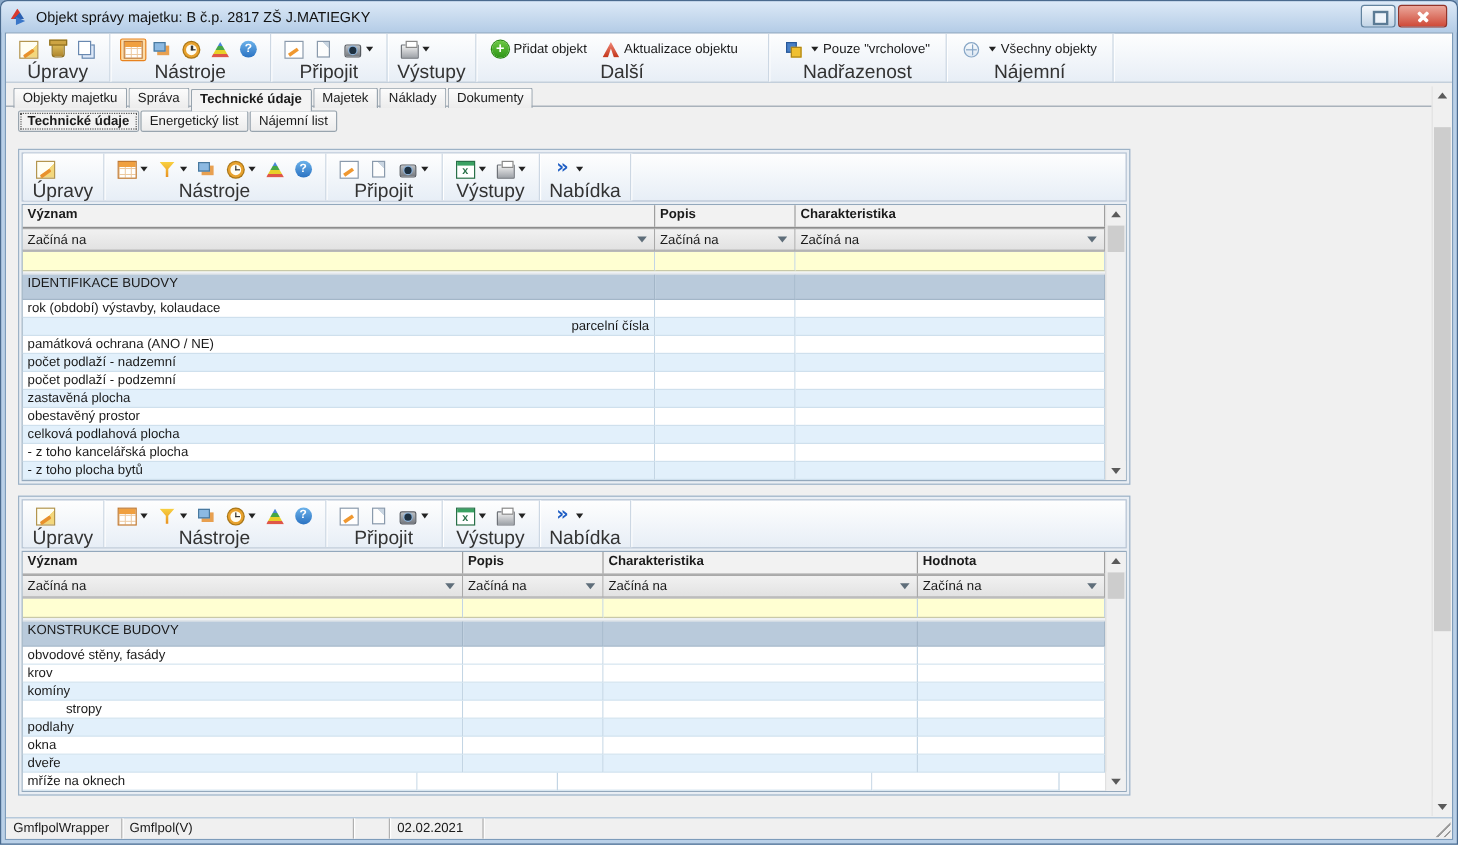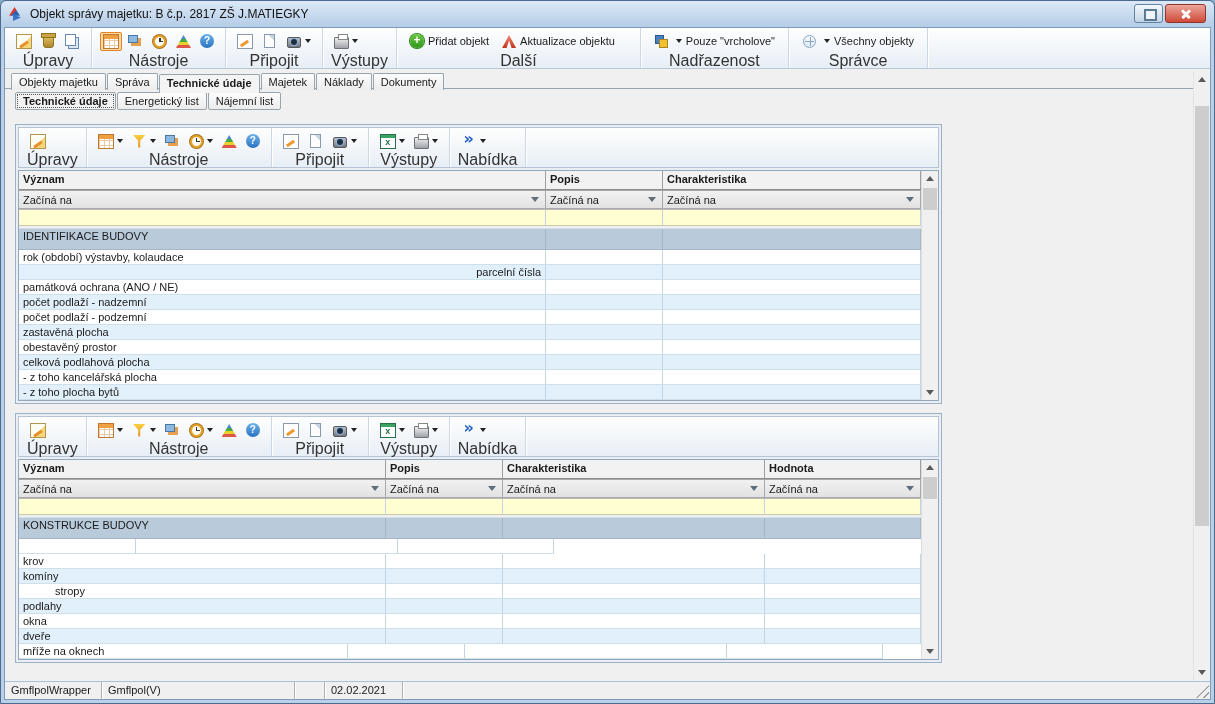--- a/index.html
+++ b/index.html
@@ -266,21 +266,21 @@
         <div class="plabel">Nadřazenost</div>
       </div>
       <div class="pgroup">
         <div class="picons">
           <span class="tbtn labeled">
               <span class="ic ic-target"></span>
               <span class="dd"></span>
               <span class="tlabel">Všechny objekty</span>
             </span>
         </div>
-        <div class="plabel">Správce</div>
+        <div class="plabel">Nájemní</div>
       </div>
     </div>
 
     <div class="tabrow1">
       <span class="tab">Objekty majetku</span><span class="tab">Správa</span><span class="tab active">Technické údaje</span><span class="tab">Majetek</span><span class="tab">Náklady</span><span class="tab">Dokumenty</span>
     </div>
     <div class="tabrow2">
       <span class="tab active">Technické údaje</span><span class="tab">Energetický list</span><span class="tab">Nájemní list</span>
     </div>
 
@@ -558,20 +558,21 @@
                 <div class="gcell ycell" style="width: 156px;"></div>
               </div>
               <div class="gspacer"></div>
               <div class="grow ggroup">
                 <div class="gcell grcell" style="width: 367px;">KONSTRUKCE BUDOVY</div>
                 <div class="gcell grcell" style="width: 117px;"></div>
                 <div class="gcell grcell" style="width: 262px;"></div>
                 <div class="gcell grcell" style="width: 156px;"></div>
               </div>
               <div class="grow gdata">
+                <div class="gcell dcell" style="width: 367px;">obvodové stěny, fasády</div>
                 <div class="gcell dcell" style="width: 117px;"></div>
                 <div class="gcell dcell" style="width: 262px;"></div>
                 <div class="gcell dcell" style="width: 156px;"></div>
               </div>
               <div class="grow gdata">
                 <div class="gcell dcell" style="width: 367px;">krov</div>
                 <div class="gcell dcell" style="width: 117px;"></div>
                 <div class="gcell dcell" style="width: 262px;"></div>
                 <div class="gcell dcell" style="width: 156px;"></div>
               </div>

